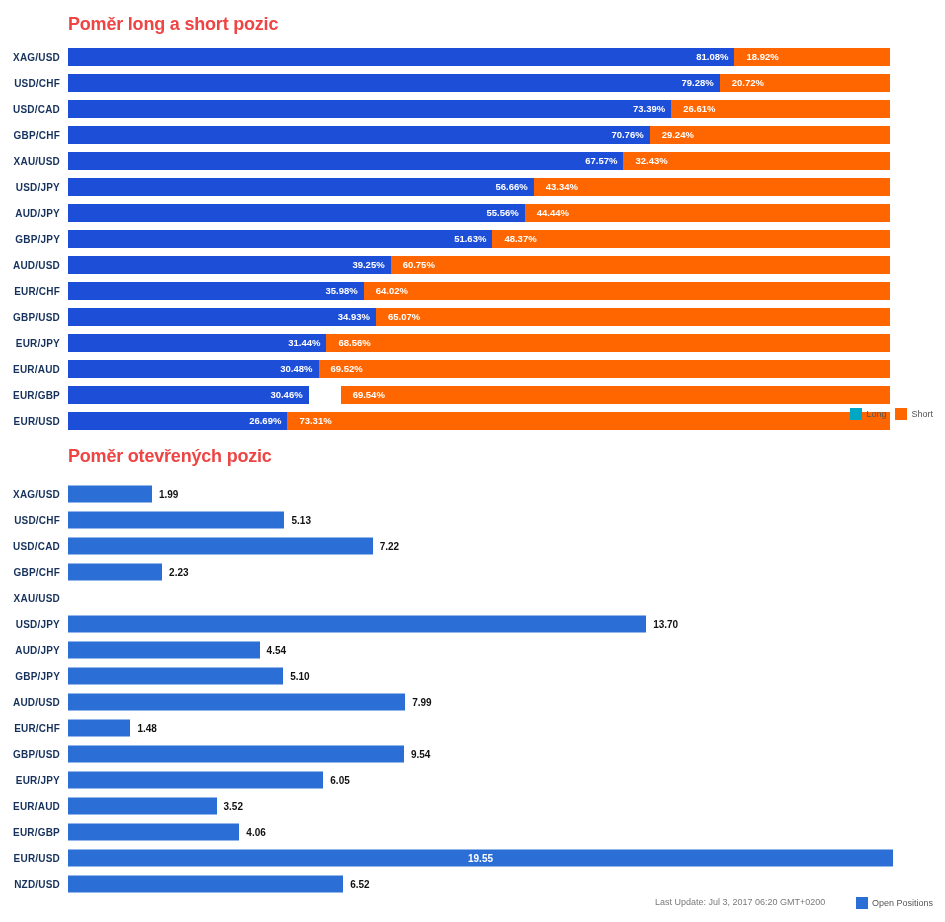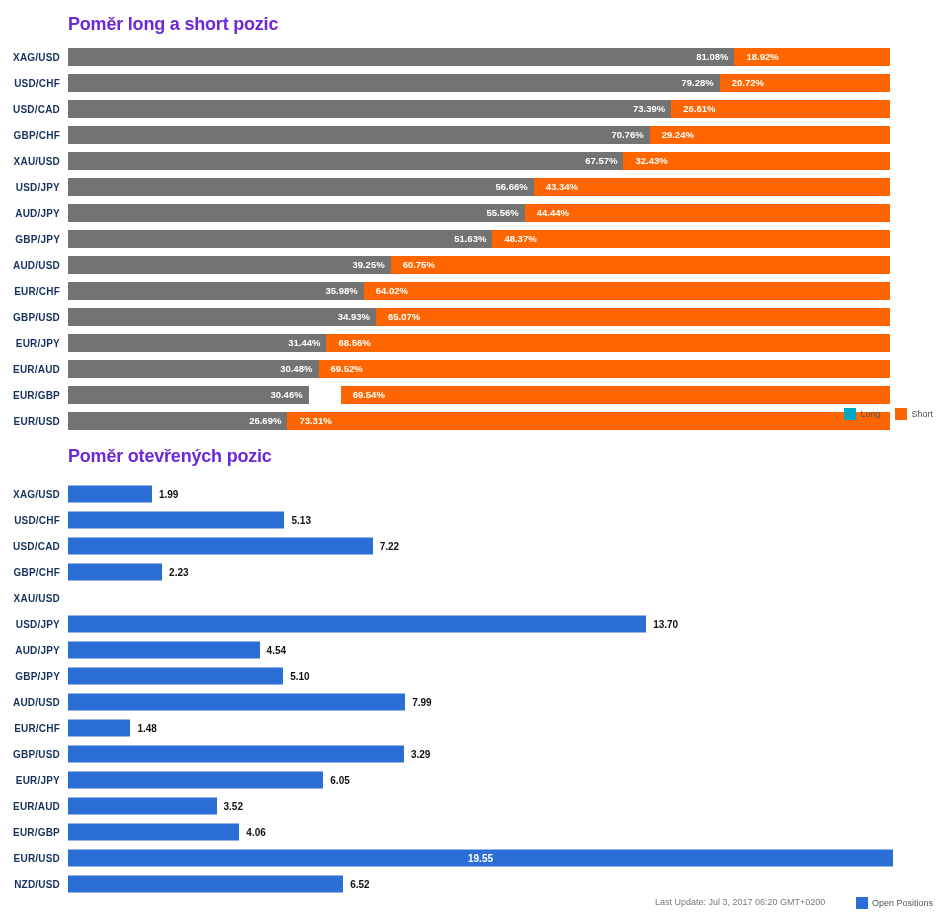--- a/index.html
+++ b/index.html
@@ -21,21 +21,21 @@
     width: 945px;
     box-sizing: border-box;
     background: #ffffff;
   }
   #panel-long-short { height: 437px; }
   #panel-open-positions { height: 485px; }
 
   .chart-title {
     font-size: 18px;
     font-weight: bold;
-    color: #6d28d9;
+    color: #ef4444;
     letter-spacing: -0.2px;
     margin: 0;
     padding: 0;
     position: absolute;
     left: 68px;
   }
   #panel-long-short .chart-title { top: 14px; }
   #panel-open-positions .chart-title { top: 9px; }
 
   .plot {
@@ -88,21 +88,21 @@
     align-items: stretch;
   }
   .seg {
     position: relative;
     display: flex;
     align-items: center;
     justify-content: flex-end;
     overflow: visible;
     height: 100%;
   }
-  .seg-long { background: #737373; }
+  .seg-long { background: #1d4ed8; }
   .seg-short {
     background: #ff6600;
     justify-content: flex-start;
   }
   .seg-value {
     font-size: 9.5px;
     font-weight: bold;
     color: #ffffff;
     white-space: nowrap;
     line-height: 1;
@@ -140,21 +140,20 @@
   .bar-value.inside {
     color: #ffffff;
     padding-left: 0;
   }
 
   
   .legend {
     position: absolute;
     display: flex;
     align-items: center;
-    gap: 6px;
   }
   #legend-long-short {
     right: 12px;
     top: 408px;
   }
   #legend-open-positions {
     right: 12px;
     top: 897px;
   }
   .legend-item {
@@ -447,21 +446,21 @@
         <div class="cat-label">EUR/CHF</div>
         <div class="bar-wrap">
           <div class="bar" style="width: 62.456px;"></div>
           <span class="bar-value">1.48</span>
         </div>
       </div>
       <div class="row">
         <div class="cat-label">GBP/USD</div>
         <div class="bar-wrap">
           <div class="bar" style="width: 335.912px;"></div>
-          <span class="bar-value">3.29</span>
+          <span class="bar-value">9.54</span>
         </div>
       </div>
       <div class="row">
         <div class="cat-label">EUR/JPY</div>
         <div class="bar-wrap">
           <div class="bar" style="width: 255.31px;"></div>
           <span class="bar-value">6.05</span>
         </div>
       </div>
       <div class="row">

